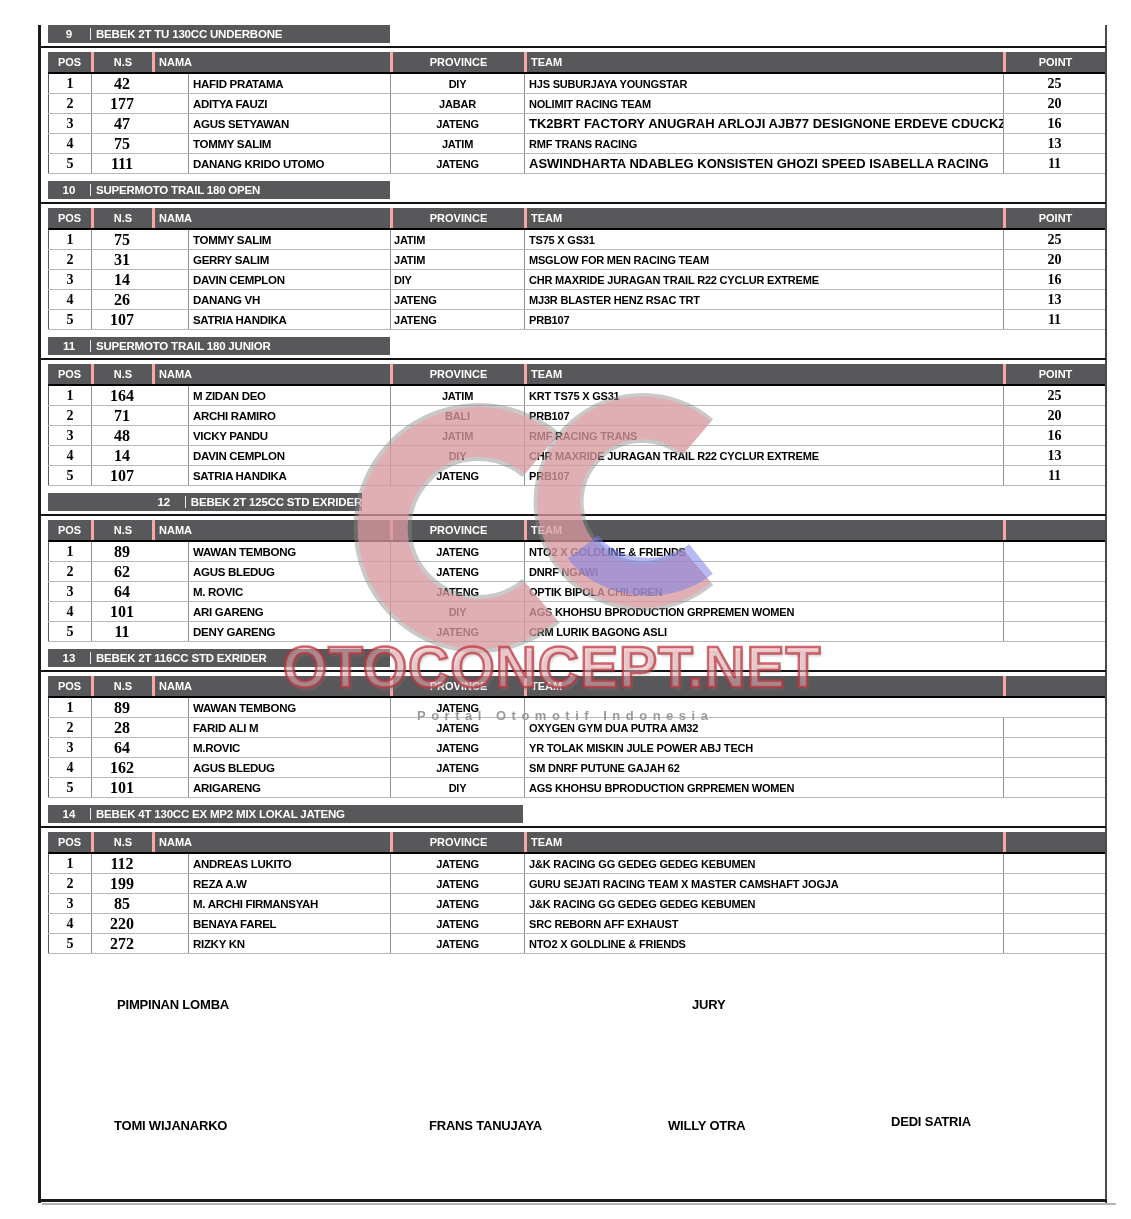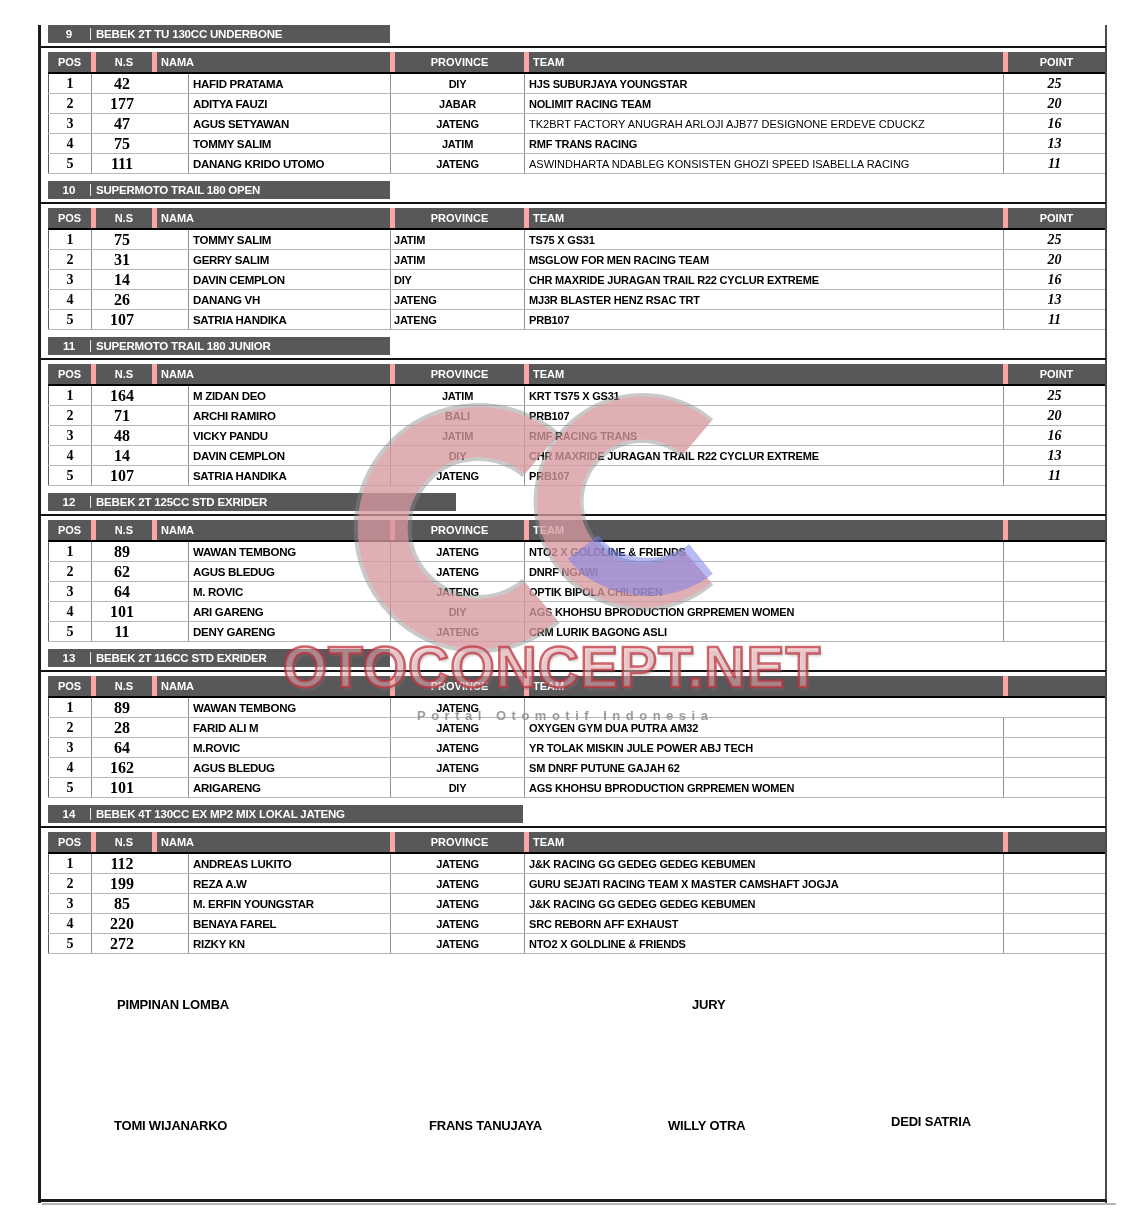--- a/index.html
+++ b/index.html
@@ -17,36 +17,36 @@
   .bar { position:absolute; top:0; left:0; height:18px; background:#58585b; color:#fff;
          display:flex; align-items:center; font-weight:bold; font-size:11.5px; }
   .bar-num { width:43px; text-align:center; border-right:1px solid #ececec; box-sizing:border-box; flex:none; }
   .bar-title { padding-left:5px; letter-spacing:-0.2px; white-space:nowrap; }
   .topline { position:absolute; left:-9px; top:21px; width:1067px; height:2px; background:#141414; }
 
   .grid6 { display:grid; grid-template-columns:43px 61px 238px 134px 479px 102px; }
 
   .thead { position:absolute; top:27px; left:0; width:1057px; height:20px; background:#58585b;
            color:#fff; font-weight:bold; font-size:11px; border-bottom:2px solid #000; }
-  .thead .cell { display:flex; align-items:center; justify-content:center; border-left:5px solid #fca5a5; overflow:hidden; }
+  .thead .cell { display:flex; align-items:center; justify-content:center; border-left:3px solid #fca5a5; overflow:hidden; }
   .thead .cell:first-child { border-left:none;text-align:right; }
   .thead .cell.left { justify-content:flex-start; padding-left:4px; }
 
   .trow { position:absolute; left:0; width:1057px; height:20px; border-bottom:1px solid #b8b8b8; box-sizing:border-box; }
   .trow .cell { display:flex; align-items:center; justify-content:center; height:100%;
                 border-left:1px solid #909090; overflow:hidden; white-space:nowrap; box-sizing:border-box; }
   .trow .cell:first-child { border-left:1px solid #5a5a5a; }
   .c-pos   { font-family:"Liberation Serif",serif; font-size:14px; font-weight:bold; }
   .c-ns    { font-family:"Liberation Serif",serif; font-size:16px; font-weight:bold; }
   .c-nama  { justify-content:flex-start !important; padding-left:4px; font-size:11.5px; font-weight:bold; letter-spacing:-0.3px;margin-left:36px; }
   .c-prov  { font-size:11px; font-weight:bold; letter-spacing:-0.2px; }
   .c-prov.left { justify-content:flex-start !important; padding-left:3px; }
   .c-team  { justify-content:flex-start !important; padding-left:4px; font-size:11px; font-weight:bold; letter-spacing:-0.2px; }
-  .c-team.small { font-size:11px; letter-spacing:0; font-weight:normal; }
-  .c-point { font-family:"Liberation Serif",serif; font-size:14px; font-weight:bold;font-style:italic; }
+  .c-team.small { font-size:13px; letter-spacing:0; font-weight:bold; }
+  .c-point { font-family:"Liberation Serif",serif; font-size:14px; font-weight:bold; }
 
   
   .sig { position:absolute; font-weight:bold; font-size:13px; letter-spacing:-0.2px; color:#000; z-index:3; white-space:nowrap; }
 
   
   .wm { position:absolute; left:0; top:0; width:1131px; height:1219px; pointer-events:none; z-index:6; }
   .wm-brand { position:absolute; left:276px; top:636px; width:552px; text-align:center;
               font-size:57px; font-weight:bold; line-height:1.1; letter-spacing:1px;
               color:rgba(242,178,184,0.48); -webkit-text-stroke:2.5px rgba(187,48,58,0.72);
               text-shadow:2px 3px 2px rgba(130,130,130,0.30); }
@@ -223,21 +223,21 @@
         <div class="trow grid6" style="top: 129px;">
           <div class="cell c-pos">5</div>
           <div class="cell c-ns">107</div>
           <div class="cell c-nama">SATRIA HANDIKA</div>
           <div class="cell c-prov">JATENG</div>
           <div class="cell c-team">PRB107</div>
           <div class="cell c-point">11</div>
         </div>
       </div>
       <div class="section" style="top: 493px;">
-        <div class="bar" style="width: 408px;">
+        <div class="bar" style="width: 314px; justify-content: flex-end;">
           <div class="bar-num">12</div>
           <div class="bar-title">BEBEK 2T 125CC STD EXRIDER</div>
         </div>
         <div class="topline"></div>
         <div class="thead grid6">
           <div class="cell">POS</div>
           <div class="cell">N.S</div>
           <div class="cell left">NAMA</div>
           <div class="cell">PROVINCE</div>
           <div class="cell left">TEAM</div>
@@ -364,21 +364,21 @@
           <div class="cell c-pos">2</div>
           <div class="cell c-ns">199</div>
           <div class="cell c-nama">REZA A.W</div>
           <div class="cell c-prov">JATENG</div>
           <div class="cell c-team">GURU SEJATI RACING TEAM X MASTER CAMSHAFT JOGJA</div>
           <div class="cell c-point"></div>
         </div>
         <div class="trow grid6" style="top: 89px;">
           <div class="cell c-pos">3</div>
           <div class="cell c-ns">85</div>
-          <div class="cell c-nama">M. ERFIN YOUNGSTAR</div>
+          <div class="cell c-nama">M. ARCHI FIRMANSYAH</div>
           <div class="cell c-prov">JATENG</div>
           <div class="cell c-team">J&amp;K RACING GG GEDEG GEDEG KEBUMEN</div>
           <div class="cell c-point"></div>
         </div>
         <div class="trow grid6" style="top: 109px;">
           <div class="cell c-pos">4</div>
           <div class="cell c-ns">220</div>
           <div class="cell c-nama">BENAYA FAREL</div>
           <div class="cell c-prov">JATENG</div>
           <div class="cell c-team">SRC REBORN AFF EXHAUST</div>

